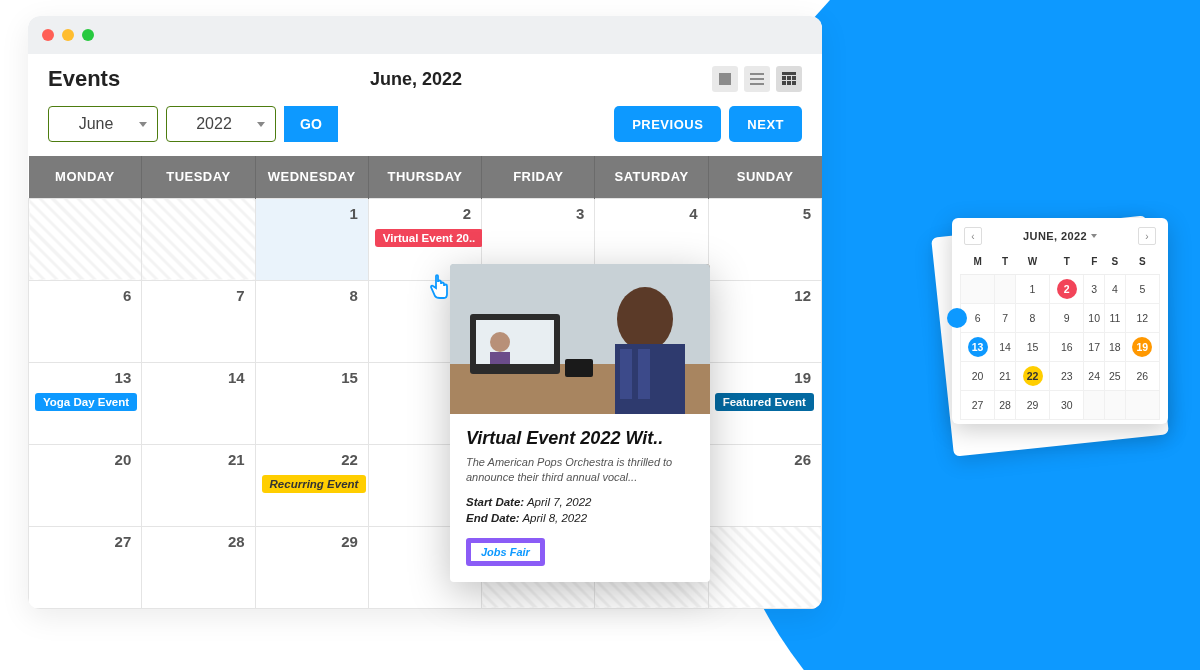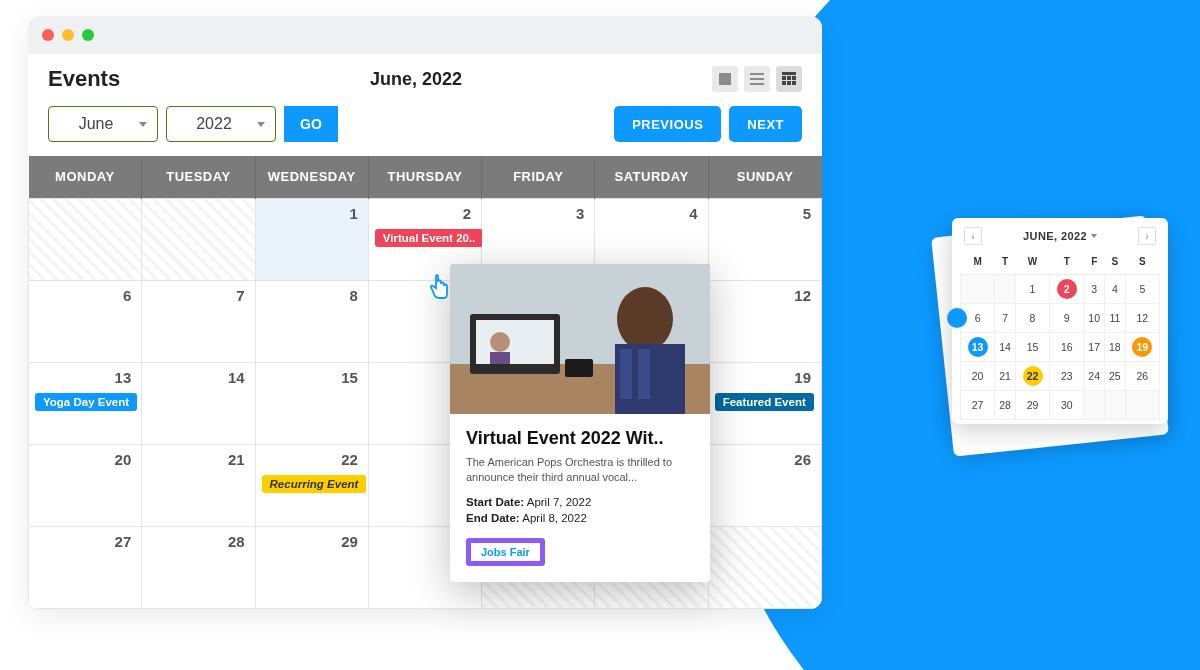--- a/index.html
+++ b/index.html
@@ -38,21 +38,21 @@
   .ev { position: absolute; left: 6px; font-size: 11.5px; font-weight: 700; color: #fff; padding: 3px 8px; border-radius: 3px; white-space: nowrap; cursor: pointer;}
   .ev-red { background: #f24459; top: 30px; }
   .ev-blue { background: #0d99ff; top: 30px; }
   .ev-orange { background: #0369a1; top: 30px; }
   .ev-yellow { background: #ffce00; color: #333; top: 30px; font-style: italic; }
 
   .cursor-icon { position: absolute; left: 428px; top: 274px; z-index: 5; font-size: 20px; }
 
   .popover { position: absolute; left: 450px; top: 264px; width: 260px; background: #fff; border-radius: 4px; box-shadow: 0 10px 40px rgba(0,0,0,0.25); z-index: 4; overflow: hidden;}
   .pop-img { height: 150px; background: linear-gradient(135deg,#b8c4c9 0%,#d2dbe0 40%,#8d6e50 60%,#3c4a8a 100%); position: relative;}
-  .pop-body { padding: 14px 16px 16px; }
+  .pop-body { padding: 14px 16px 16px; font-style: italic; }
   .pop-title { font-size: 18px; font-weight: 800; color: #111; margin-bottom: 6px; }
   .pop-desc { font-size: 11px; color: #555; line-height: 1.4; margin-bottom: 10px;}
   .pop-line { font-size: 11.5px; color: #222; font-weight: 500; margin-bottom: 4px;}
   .pop-line b { font-weight: 700;}
   .pop-tag { display: inline-block; margin-top: 10px; border: 5px solid #8b5cf6; color: #0d99ff; font-size: 11px; font-weight: 700; padding: 3px 10px; border-radius: 3px;}
 
   .mini { position: absolute; right: 32px; top: 218px; width: 216px; background: #fff; border-radius: 6px; box-shadow: 0 6px 24px rgba(0,0,0,0.2); z-index: 3; padding: 8px 8px 4px;}
   .mini-behind { position: absolute; right: 42px; top: 226px; width: 216px; height: 220px; background: #fff; border-radius: 6px; box-shadow: 0 6px 20px rgba(0,0,0,0.15); z-index: 2; transform: rotate(-6deg);}
   .mini-head { display: flex; align-items: center; justify-content: center; gap: 6px; padding: 4px 0 8px; position: relative;}
   .mini-nav { position: absolute; width: 18px; height: 18px; border: 1px solid #ddd; border-radius: 2px; display:flex;align-items:center;justify-content:center; font-size:10px; color:#888; cursor: pointer;}

